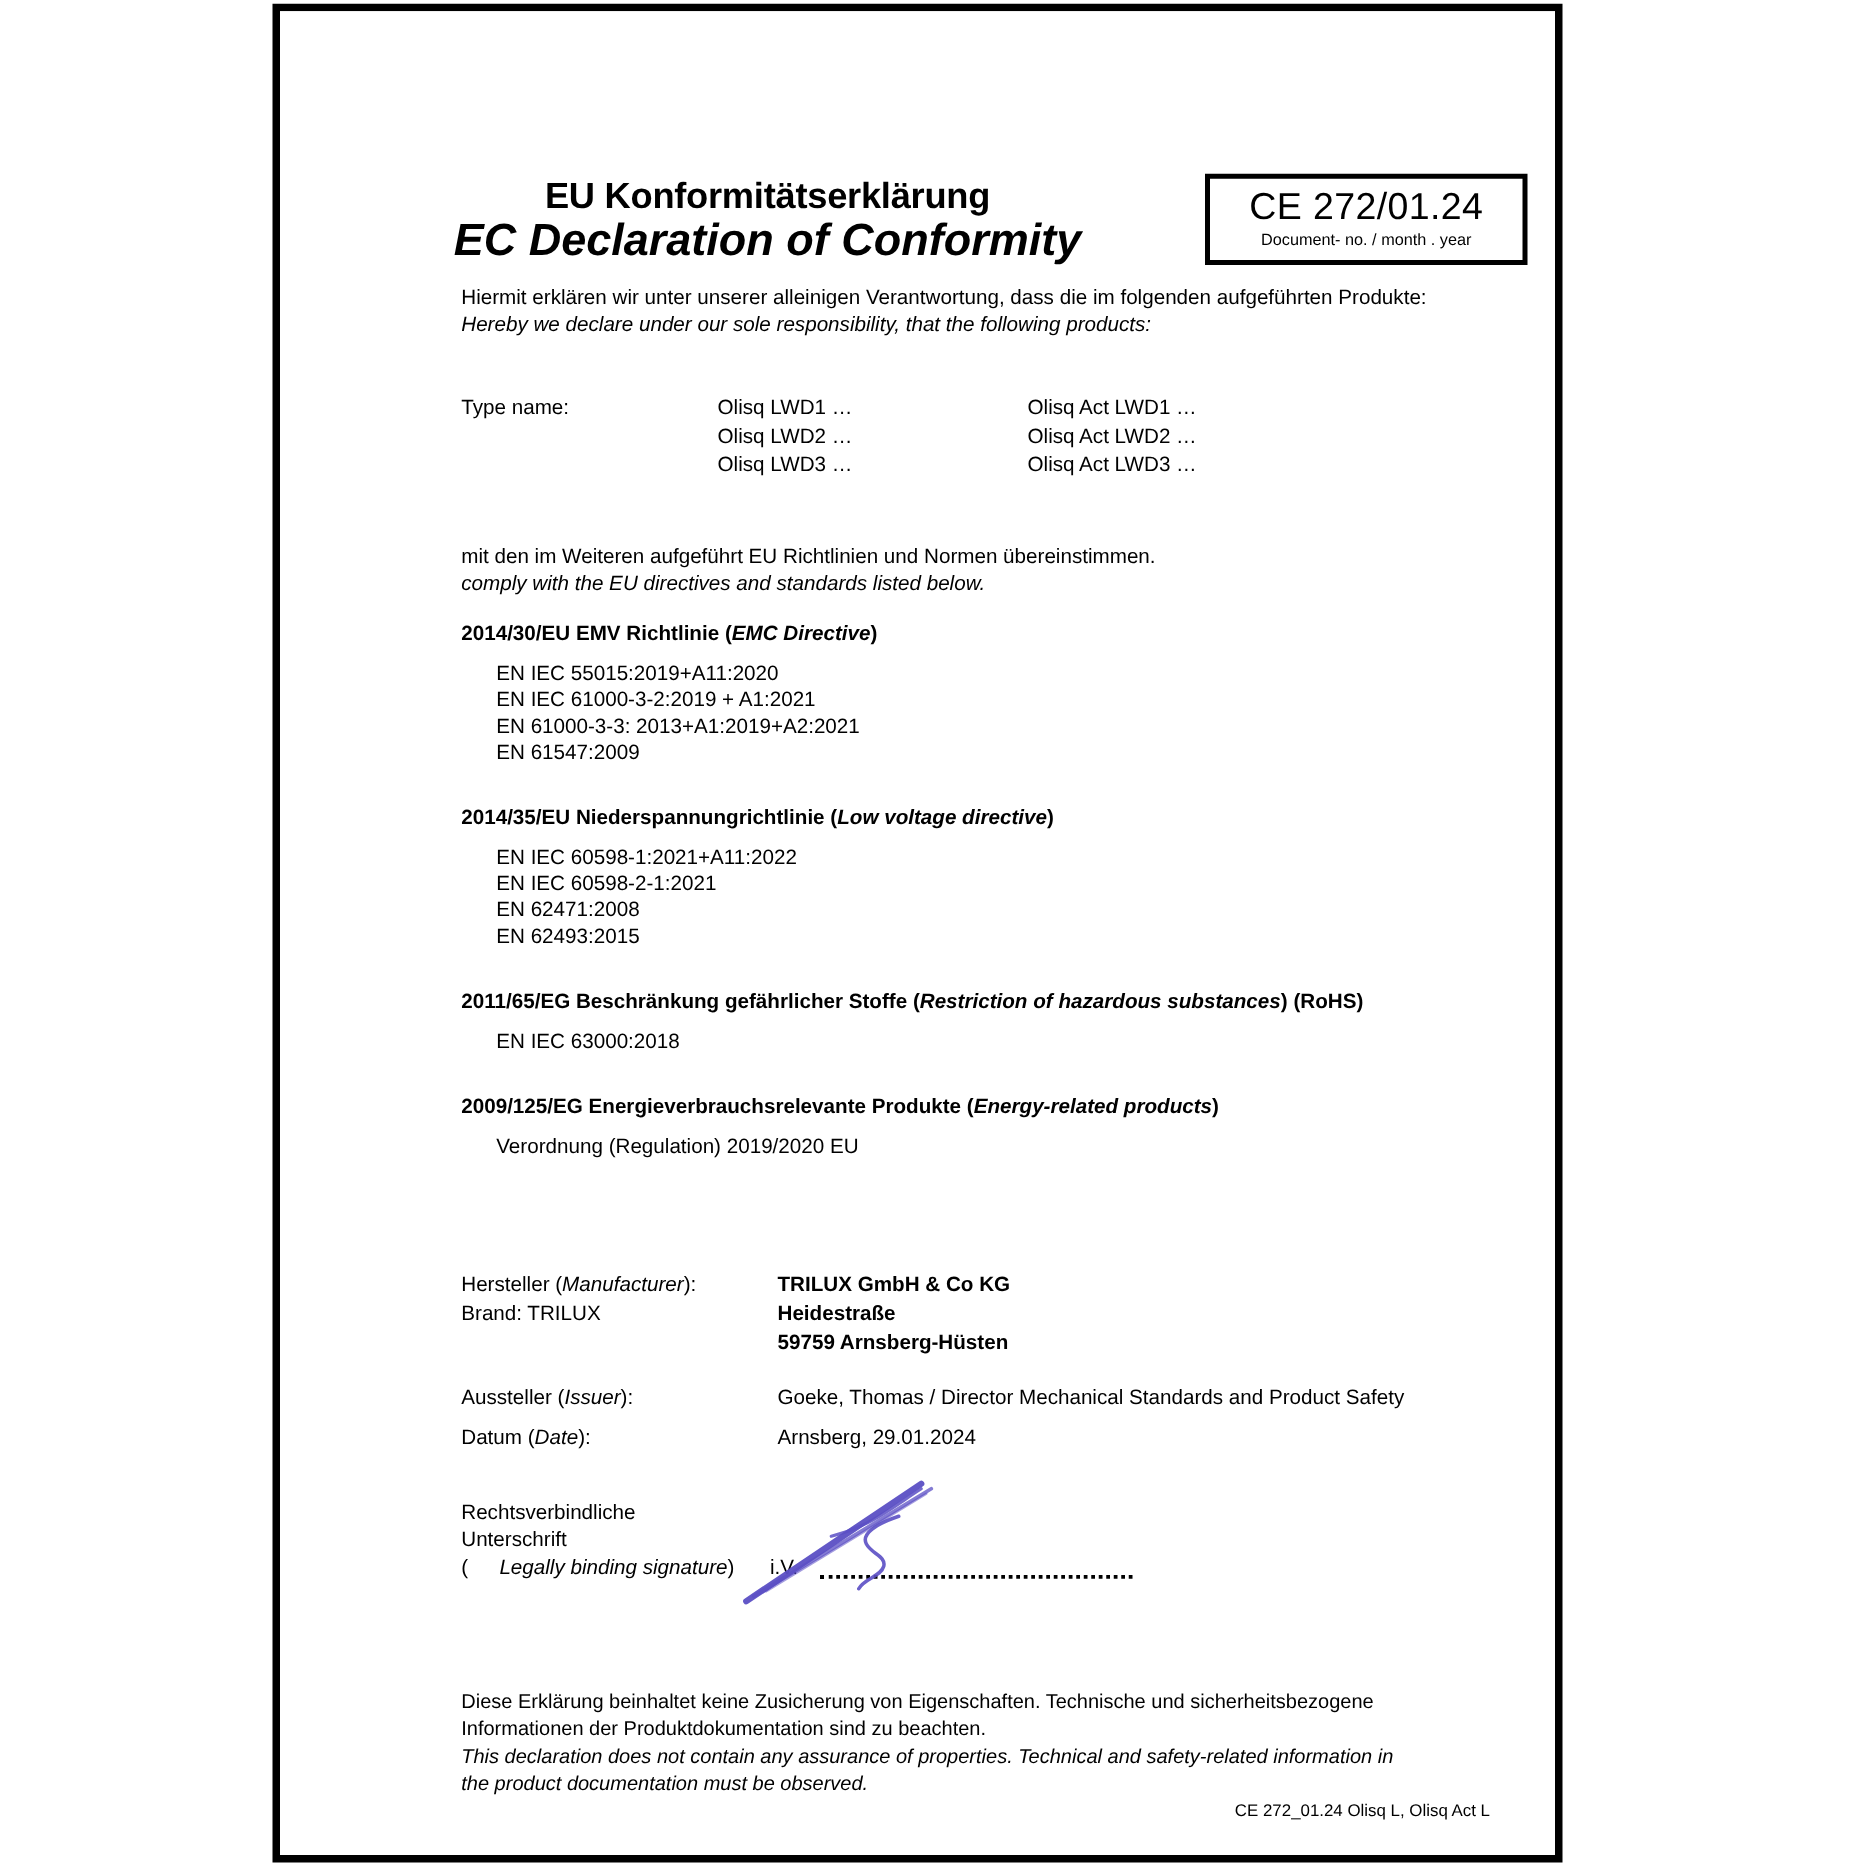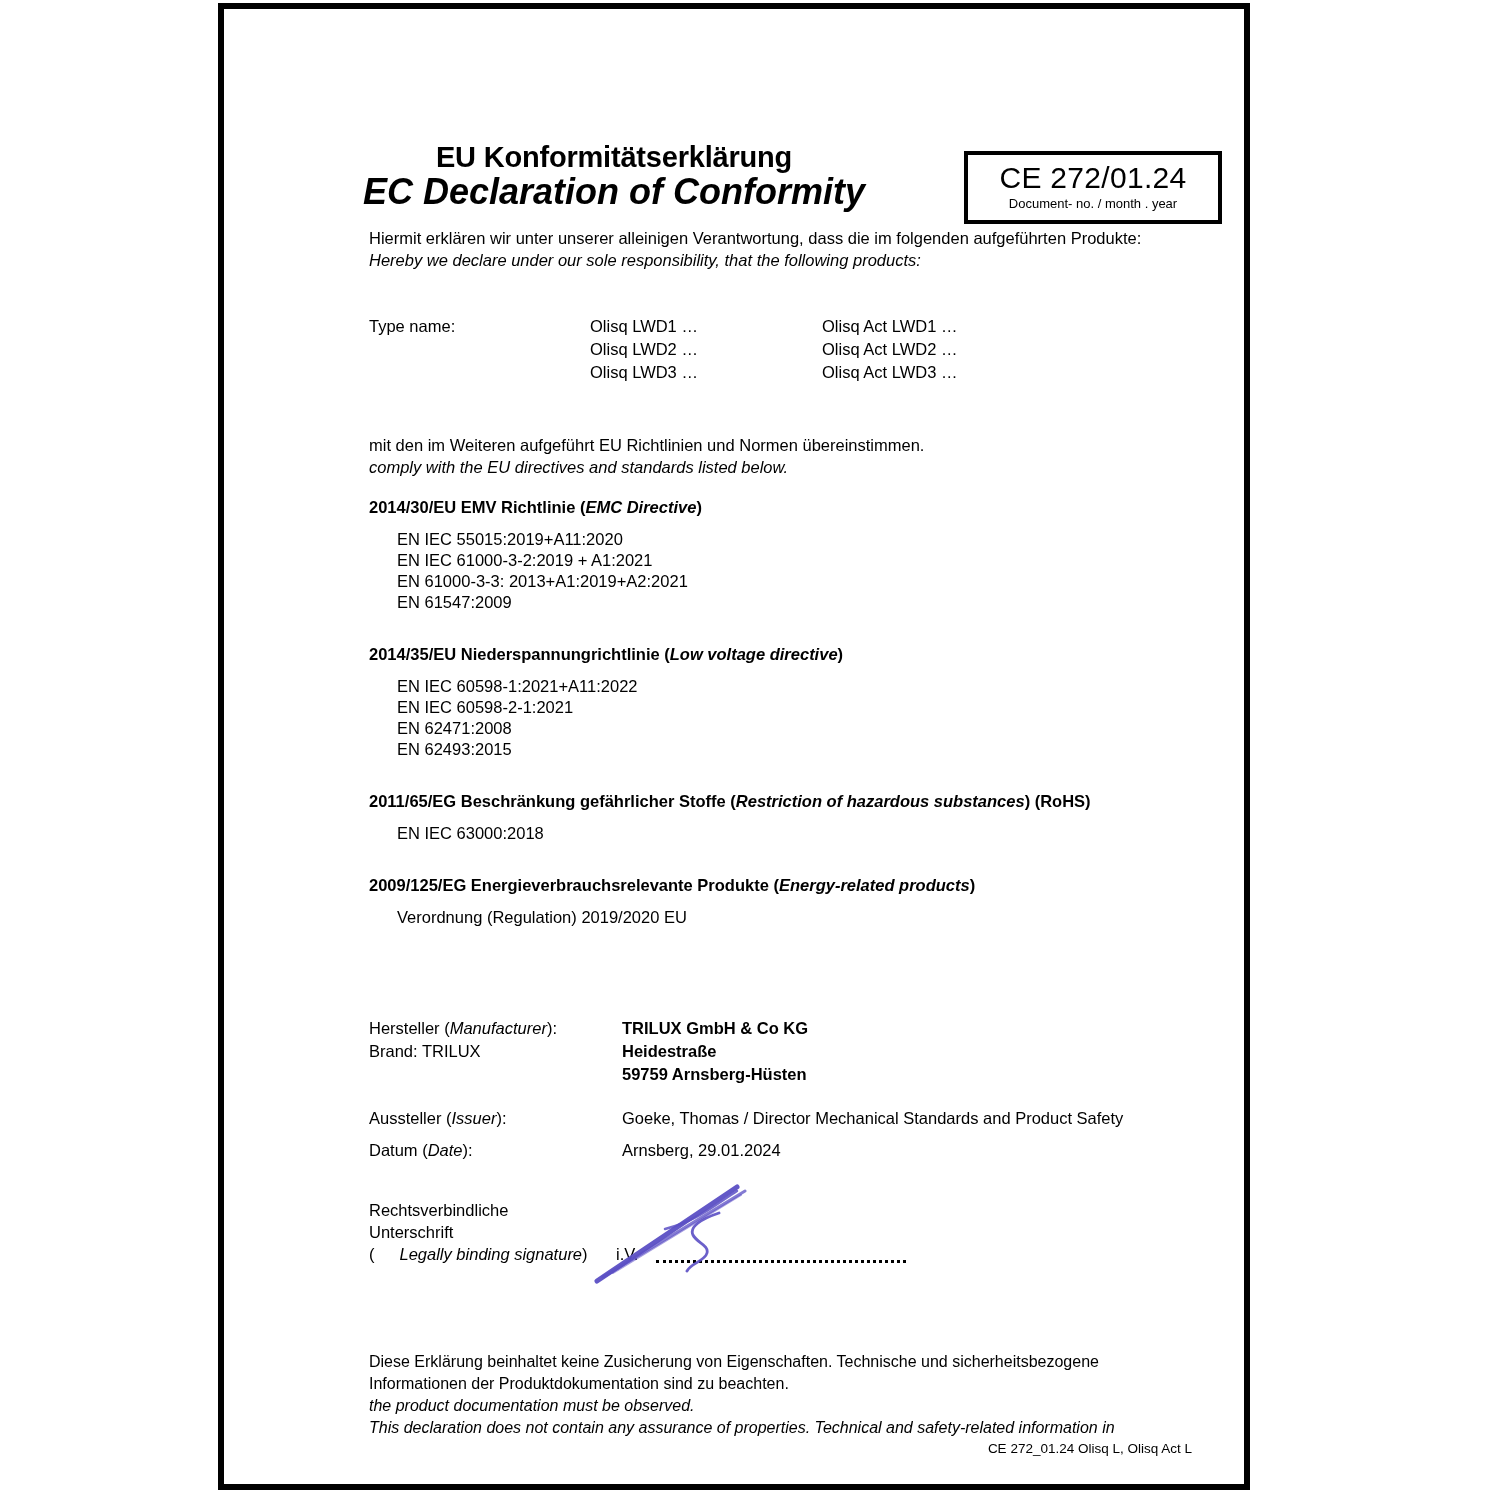--- a/index.html
+++ b/index.html
@@ -62,21 +62,21 @@
     font-size: 36px;
     font-weight: bold;
     font-style: italic;
     line-height: 34px;
     white-space: nowrap;
   }
 
   .ce-box {
     position: absolute;
     left: 740px;
-    top: 12px;
+    top: 0;
     width: 258px;
     border: 4px solid #000000;
     background: #ffffff;
     text-align: center;
     padding: 6px 0 7px 0;
     box-sizing: border-box;
   }
   .ce-number {
     font-size: 30px;
     line-height: 34px;
@@ -117,21 +117,20 @@
   }
   .typename-label {
     position: absolute;
     left: 0;
     top: 0;
   }
   .typename-col1 {
     position: absolute;
     left: 205px;
     top: 0;
-    margin-left: 16px;
   }
   .typename-col2 {
     position: absolute;
     left: 453px;
     top: 0;
   }
   .typename-block-h { height: 75px; }
 
   
   .directive-heading {
@@ -359,22 +358,22 @@
           </g>
         </svg>
       </div>
 
       <div class="spacer-lg"></div>
       <div class="spacer-sm"></div>
 
       <div class="disclaimer">
         <div>Diese Erklärung beinhaltet keine Zusicherung von Eigenschaften. Technische und sicherheitsbezogene</div>
         <div>Informationen der Produktdokumentation sind zu beachten.</div>
+        <div class="en">This declaration does not contain any assurance of properties. Technical and safety-related information in</div>
         <div class="en">the product documentation must be observed.</div>
-        <div class="en">This declaration does not contain any assurance of properties. Technical and safety-related information in</div>
       </div>
 
     </div>
 
     <div class="bottom-ref">CE 272_01.24 Olisq L, Olisq Act L</div>
 
   </div>
 </div>
 
 </body></html>

